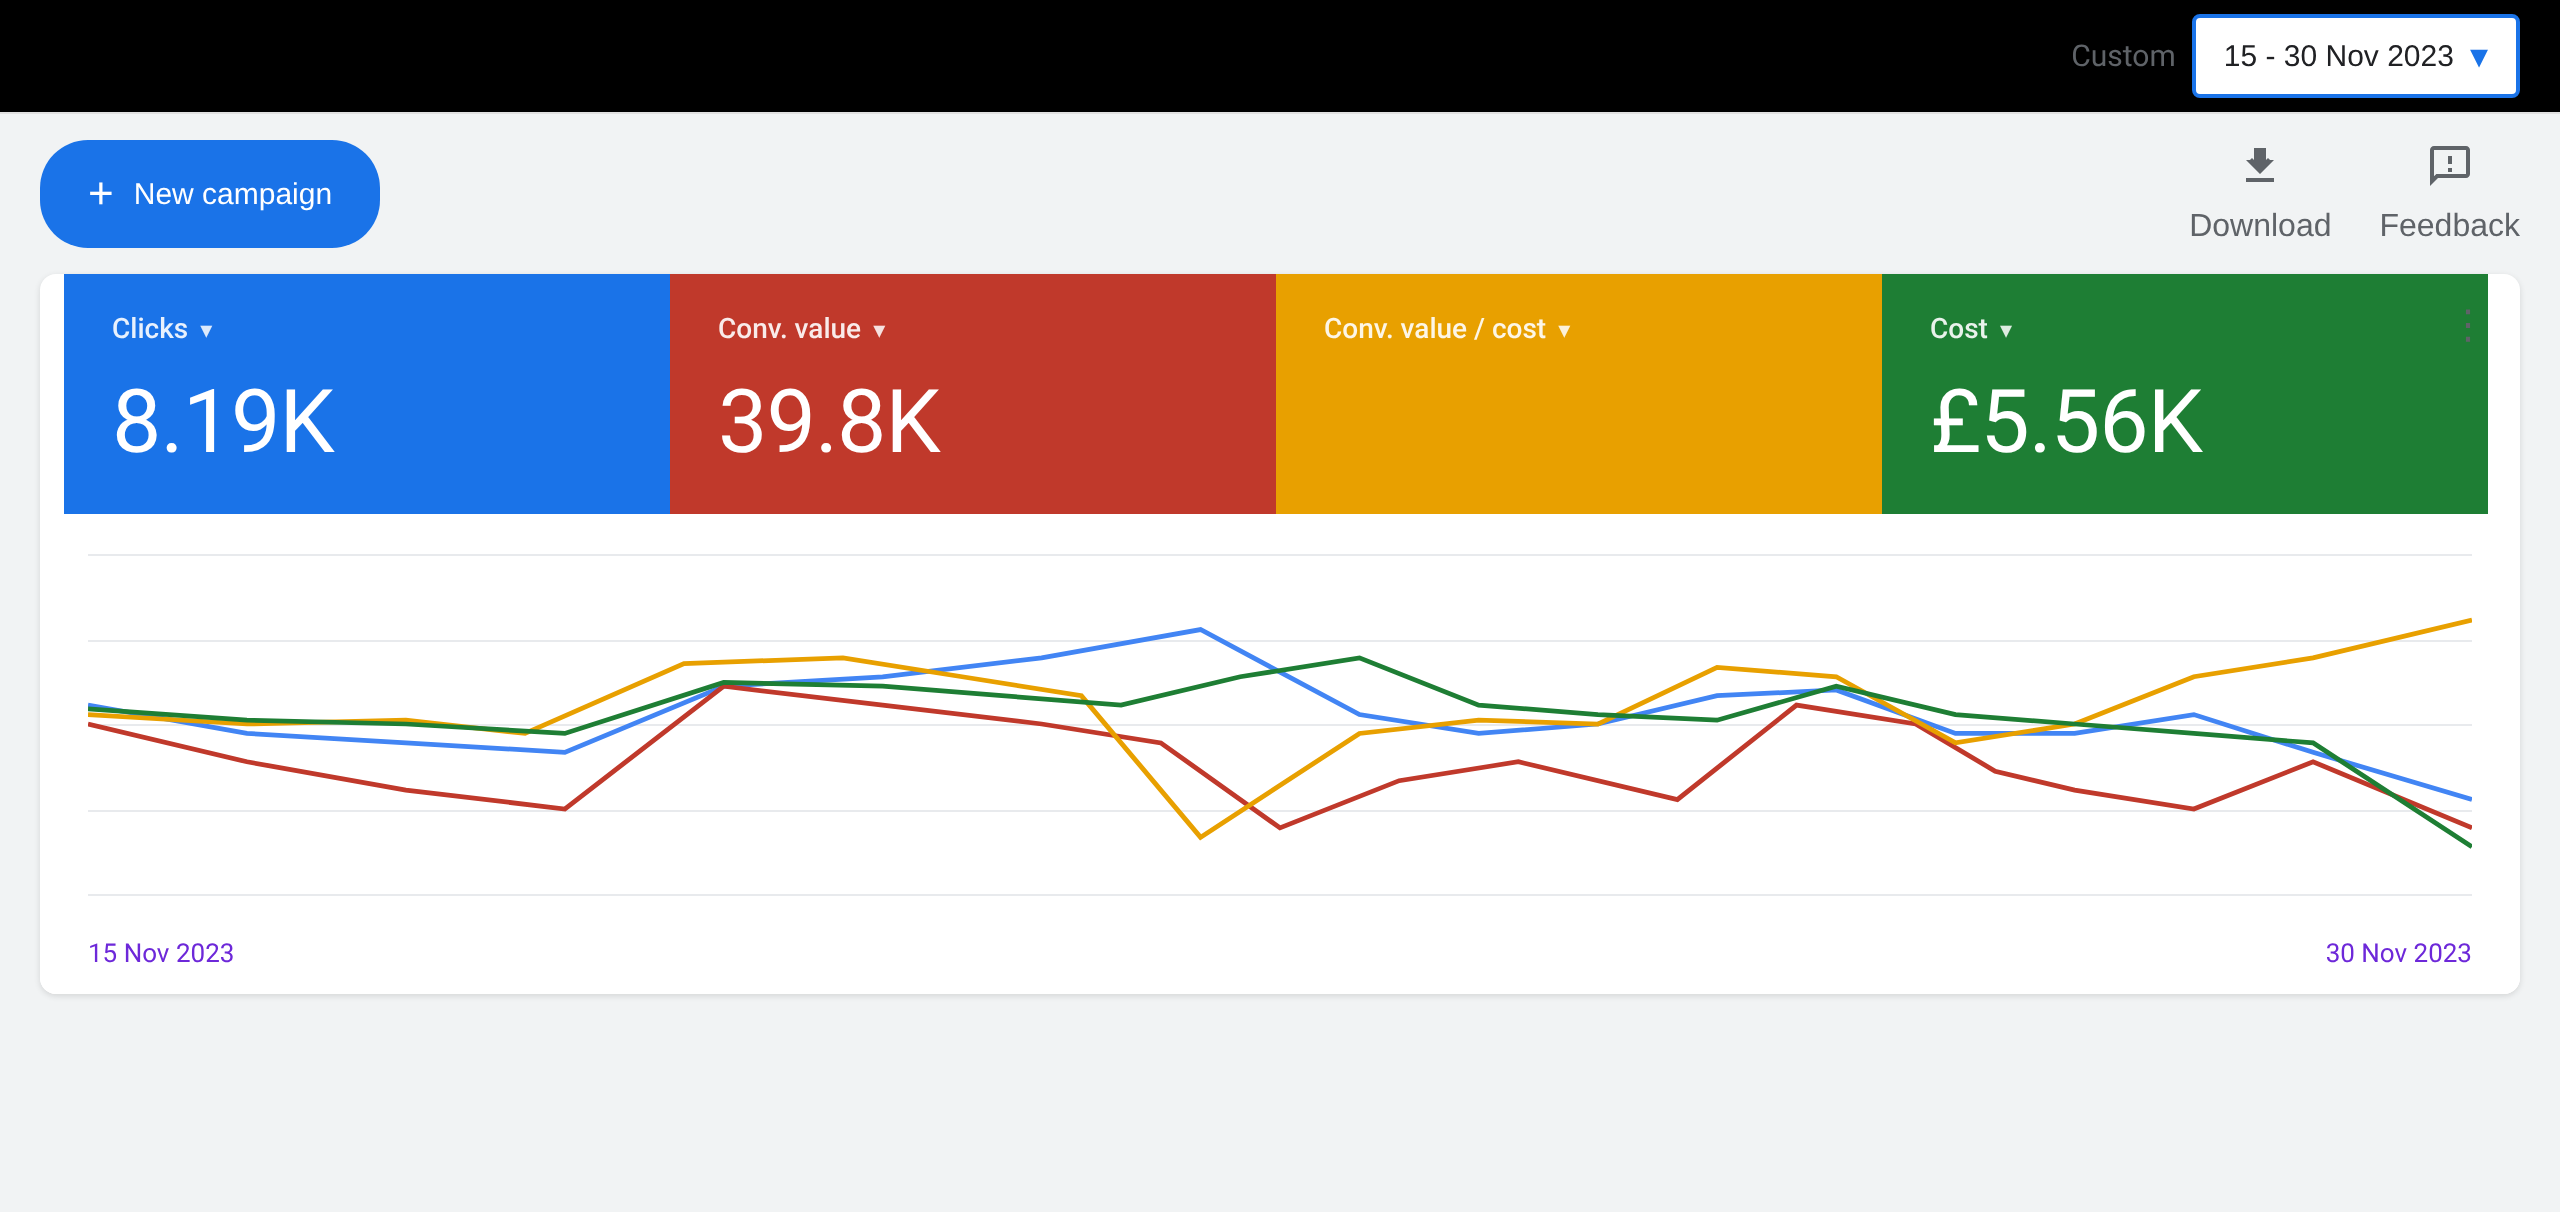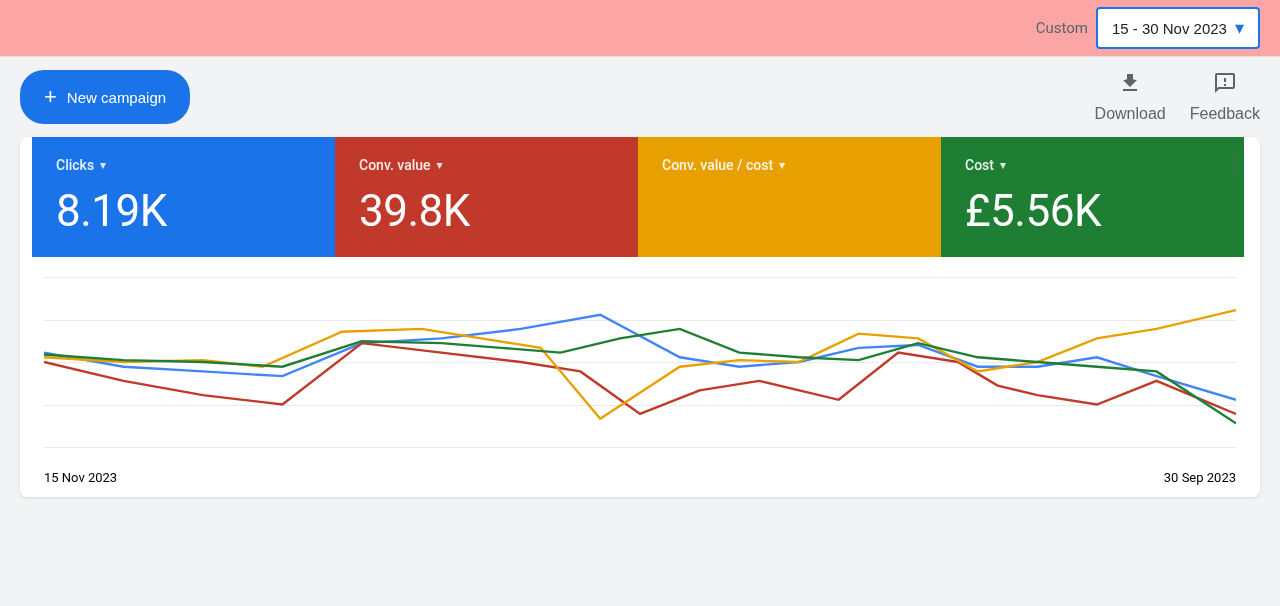--- a/index.html
+++ b/index.html
@@ -5,21 +5,21 @@
     * { box-sizing: border-box; margin: 0; padding: 0; }
     body {
       font-family: 'Google Sans', Roboto, Arial, sans-serif;
       background: #f1f3f4;
       width: 1280px;
       height: 606px;
       overflow: hidden;
     }
 
     .top-bar {
-      background: #fca5a5;
+      background: #000000;
       display: flex;
       align-items: center;
       justify-content: flex-end;
       padding: 28px 20px;
       border-bottom: 1px solid #e0e0e0;
       height: 48px;
     }
 
     .date-selector-group {
       display: flex;
@@ -189,21 +189,21 @@
     }
 
     .chart-labels {
       position: absolute;
       bottom: 12px;
       left: 24px;
       right: 24px;
       display: flex;
       justify-content: space-between;
       font-size: 13px;
-      color: #000000;
+      color: #6d28d9;
     }
 
     svg.chart-svg {
       position: absolute;
       top: 20px;
       left: 24px;
       right: 24px;
       bottom: 50px;
       width: calc(100% - 48px);
       height: calc(100% - 70px);
@@ -389,18 +389,18 @@
             940,85
             1000,90
             1060,95
             1120,100
             1200,155
           "></polyline>
       </svg>
 
       <div class="chart-labels">
         <span>15 Nov 2023</span>
-        <span>30 Sep 2023</span>
+        <span>30 Nov 2023</span>
       </div>
     </div>
 
   </div>
 </div>
 
 </body></html>

